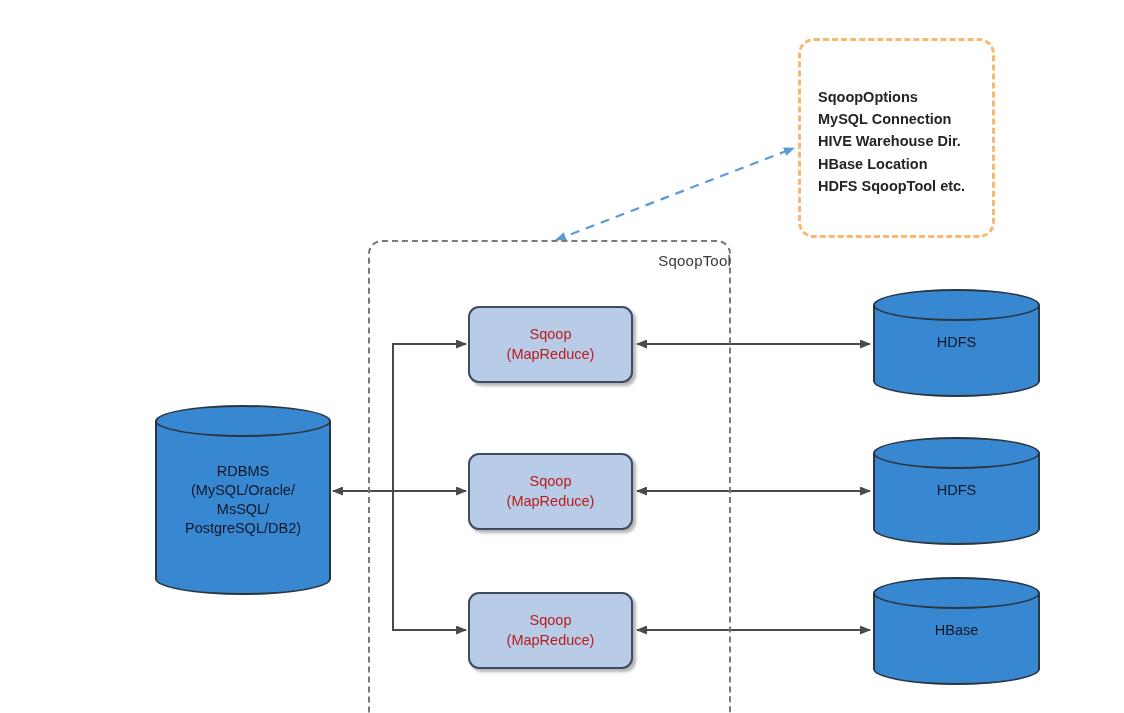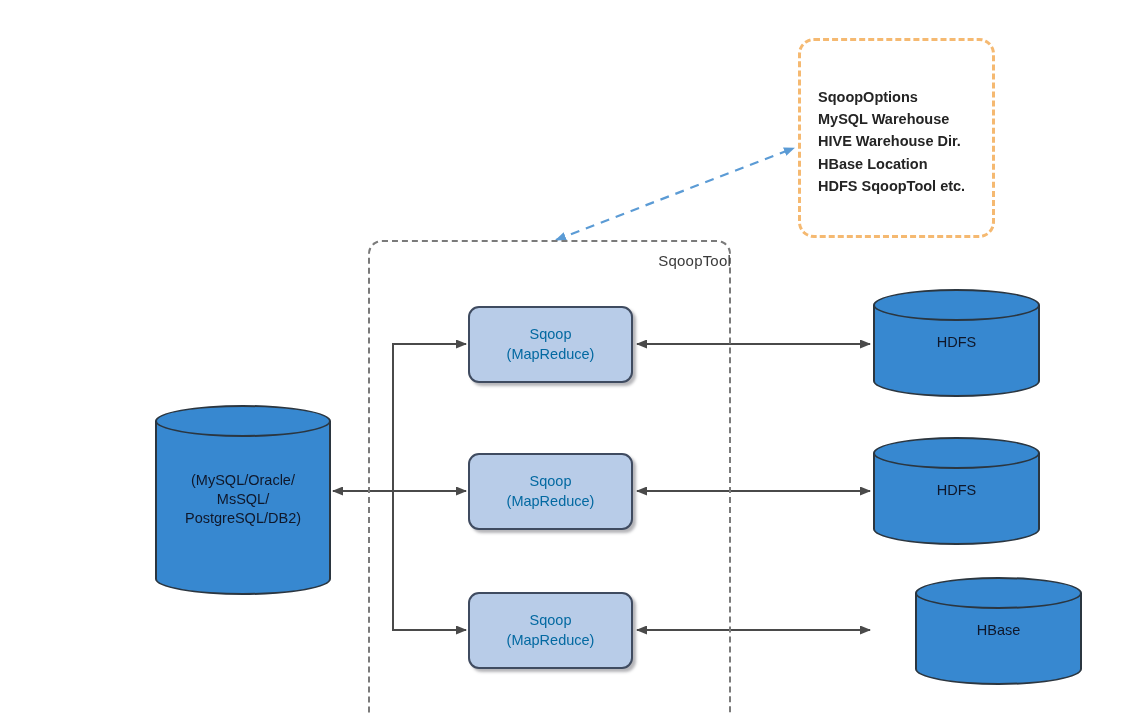--- a/index.html
+++ b/index.html
@@ -48,21 +48,21 @@
     height: 77px;
     background: #b8cce8;
     border: 2px solid #3f4b60;
     border-radius: 11px;
     box-sizing: border-box;
     box-shadow: 3px 3px 3px rgba(90,90,100,0.45);
     display: flex;
     flex-direction: column;
     align-items: center;
     justify-content: center;
-    color: #0369a1;
+    color: #b91c1c;
     font-size: 14.5px;
     line-height: 1.35;
     text-align: center;
   }
   .sqoop-box .l1, .sqoop-box .l2 { display: block; }
   #sqoop-1 { top: 306px; }
   #sqoop-2 { top: 453px; }
   #sqoop-3 { top: 592px; }
 
   
@@ -108,21 +108,21 @@
     color: #0f172a;
     font-size: 14.5px;
     line-height: 1.32;
     z-index: 3;
   }
   .cyl .cap-label span { display: block; }
 
   #cyl-rdbms { left: 155px; top: 405px; width: 176px; height: 190px; }
   #cyl-hdfs  { left: 873px; top: 289px; width: 167px; height: 108px; }
   #cyl-hive  { left: 873px; top: 437px; width: 167px; height: 108px; }
-  #cyl-hbase { left: 873px; top: 577px; width: 167px; height: 108px; margin-left: 42px; }
+  #cyl-hbase { left: 873px; top: 577px; width: 167px; height: 108px; }
 
   
   .callout {
     position: absolute;
     left: 798px;
     top: 38px;
     width: 197px;
     height: 200px;
     border: 3px dashed #f5b971;
     border-radius: 16px;
@@ -198,20 +198,21 @@
   </svg>
 
   <div class="tool-frame"></div>
   <div class="tool-label">SqoopTool</div>
 
   <div class="cyl" id="cyl-rdbms">
     <div class="bottom"></div>
     <div class="body"></div>
     <div class="top"></div>
     <div class="cap-label">
+      <span>RDBMS</span>
       <span>(MySQL/Oracle/</span>
       <span>MsSQL/</span>
       <span>PostgreSQL/DB2)</span>
     </div>
   </div>
 
   <div class="sqoop-box" id="sqoop-1">
     <span class="l1">Sqoop</span>
     <span class="l2">(MapReduce)</span>
   </div>
@@ -247,19 +248,19 @@
     <div class="body"></div>
     <div class="top"></div>
     <div class="cap-label">
       <span>HBase</span>
     </div>
   </div>
 
   <div class="callout"></div>
   <div class="callout-text">
     <span>SqoopOptions</span>
-    <span>MySQL Warehouse</span>
+    <span>MySQL Connection</span>
     <span>HIVE Warehouse Dir.</span>
     <span>HBase Location</span>
     <span>HDFS SqoopTool etc.</span>
   </div>
 
 </div>
 
 </body></html>

